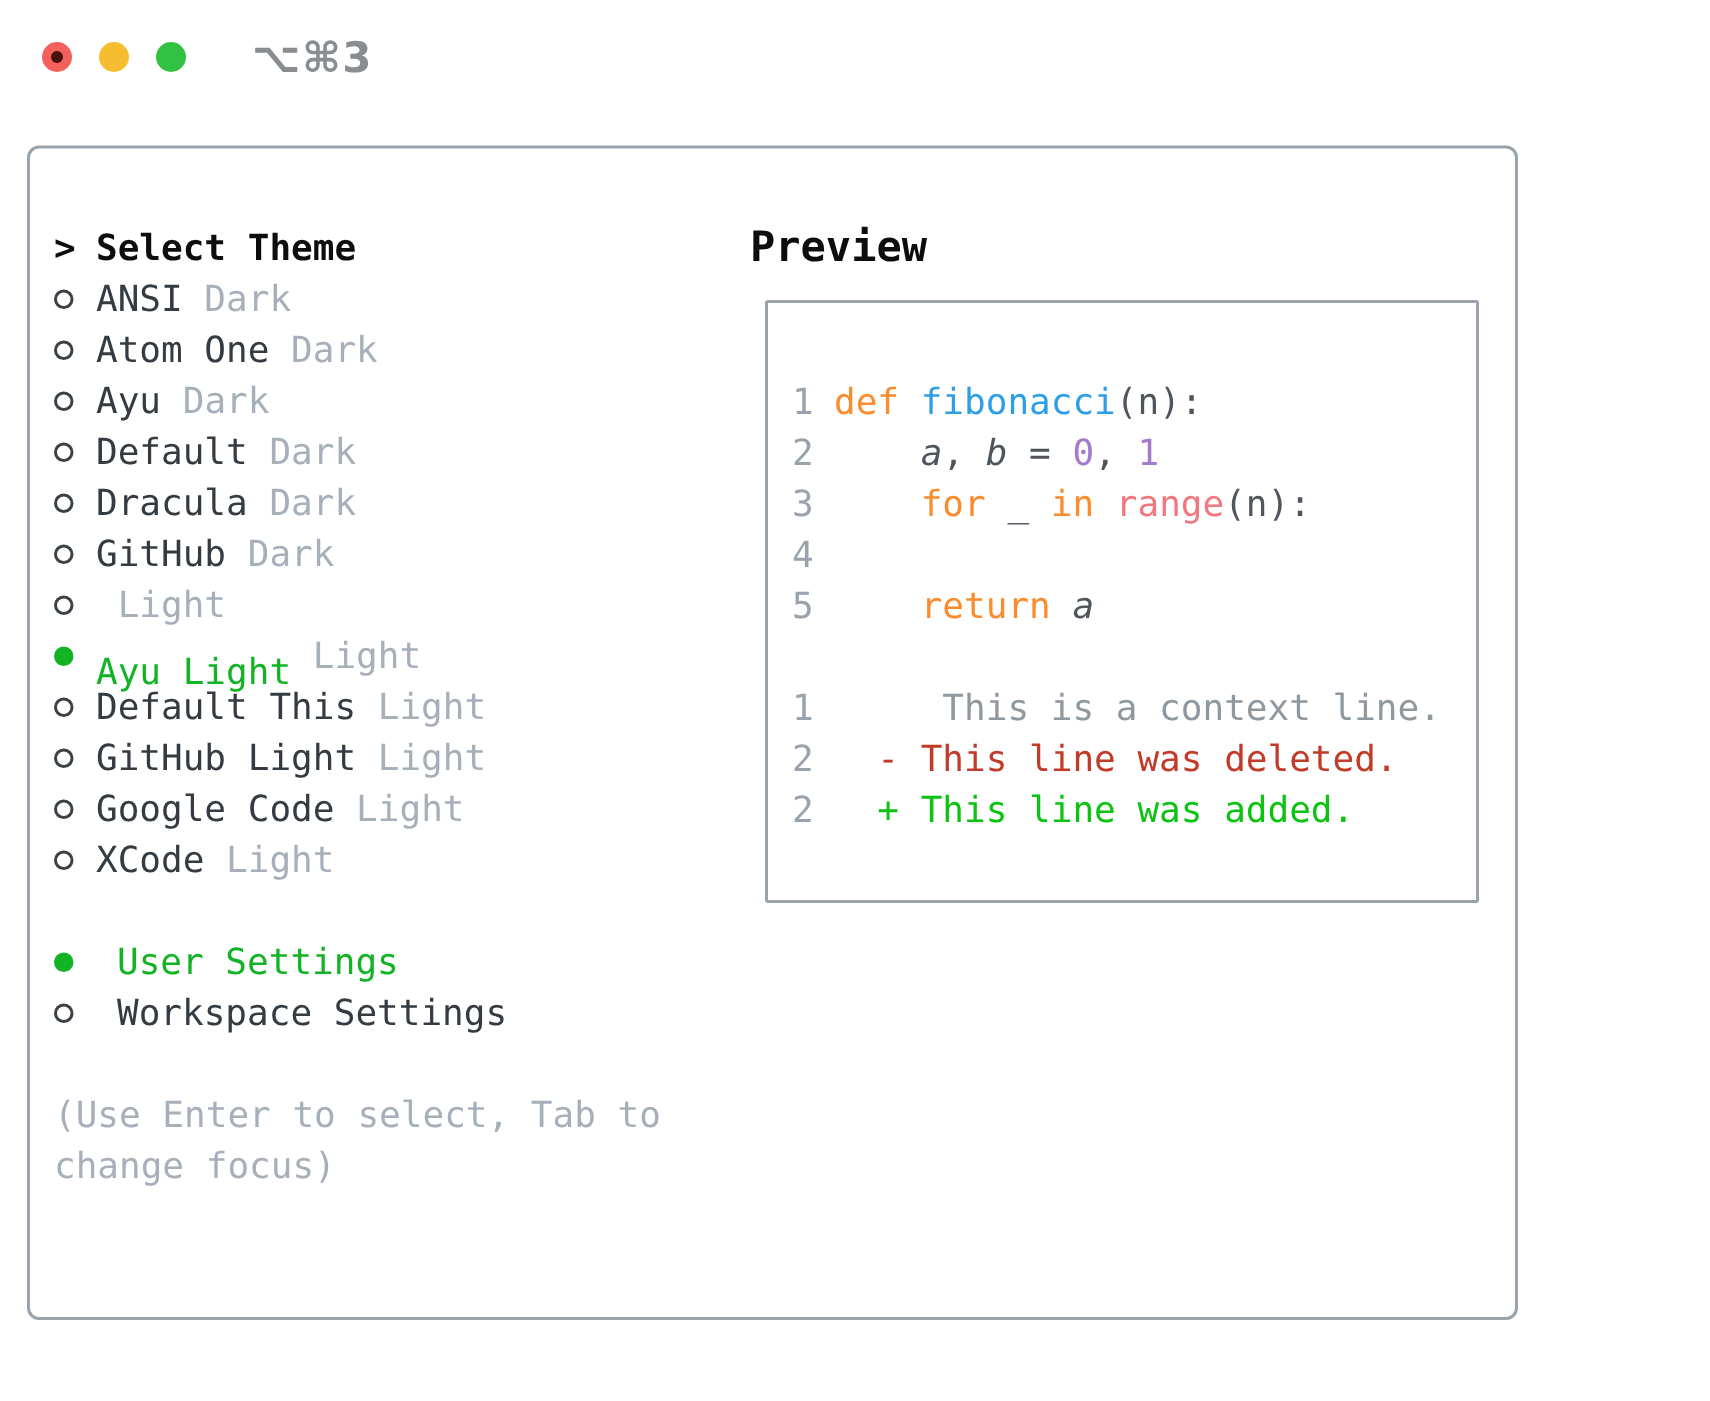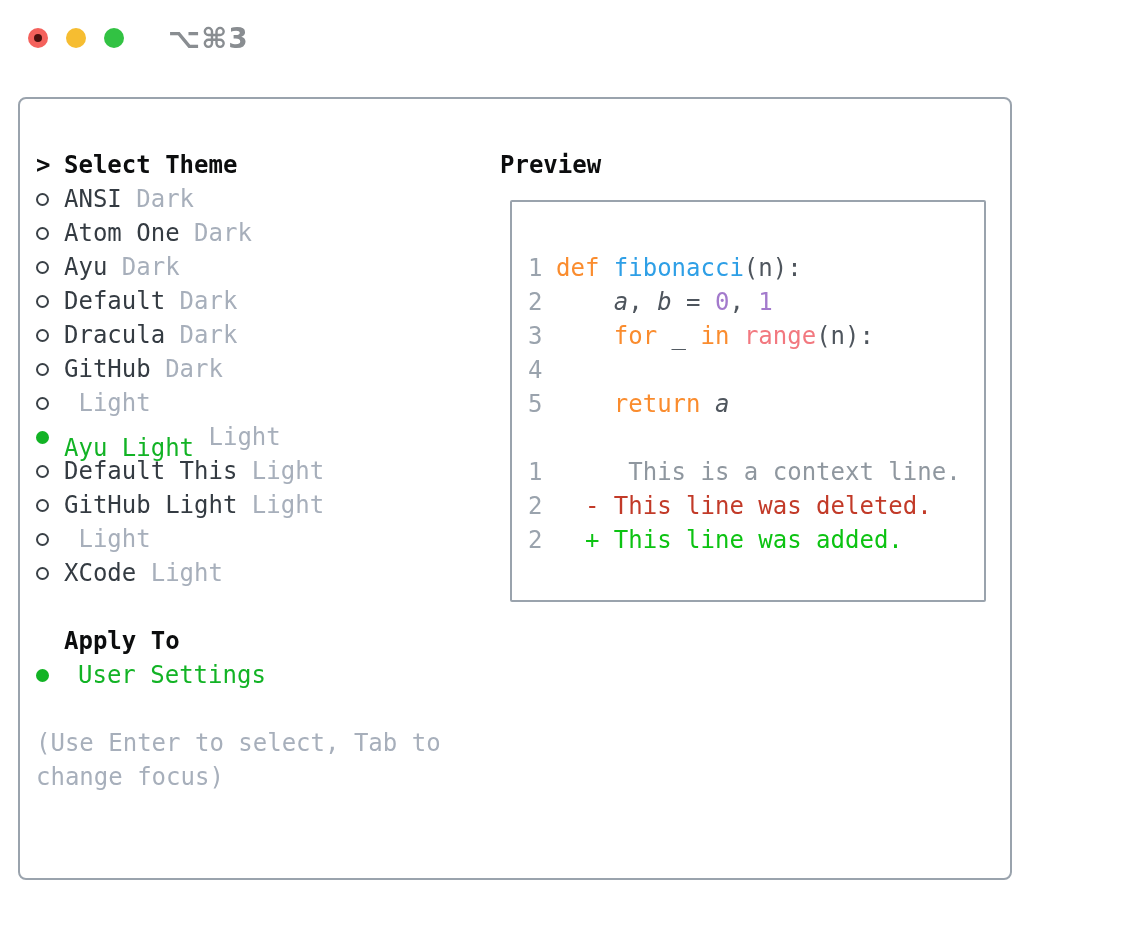--- a/index.html
+++ b/index.html
@@ -32,21 +32,21 @@
   .t-name { color:var(--c-item_text,#343b42); }
   .theme-row.sel .t-name { color:var(--c-select_green,#12b325);margin-top:21px; }
   .t-var { color:var(--c-muted,#a7afbb); }
   .opt-label { color:var(--c-item_text,#343b42);margin-left:14px; }
   .apply-row.sel .opt-label { color:var(--c-select_green,#12b325); }
   .spacer34 { height:34px; }
   .help { color:var(--c-muted,#a7afbb); white-space:normal; width:430px; }
 
   
   .preview-title { position:absolute; left:480px; top:49px; height:34px; line-height:34px;
-                   font-size:24px; font-weight:bold; color:var(--c-heading,#0c0d0e); }
+                   font-size:28px; font-weight:bold; color:var(--c-heading,#0c0d0e); }
   .preview-box { position:absolute; left:490px; top:101px; width:476px; height:402px;
                  border:2px solid var(--c-border,#9aa3ad); border-radius:2px;
                  padding-top:49px; padding-left:16px; background:#fff; }
   .pline { display:flex; height:34px; line-height:34px; font-size:24px; white-space:pre; }
   .gutter { flex:0 0 28px; color:var(--c-lineno,#9aa3ad); }
   .pcontent { white-space:pre; }
   .tk-fg   { color:var(--c-code_fg,#4e555d); }
   .tk-kw   { color:var(--c-keyword,#fa8c2e); }
   .tk-fn   { color:var(--c-function,#2e9fe6); }
   .tk-call { color:var(--c-call,#f2787f); }
@@ -83,32 +83,30 @@
           <div class="row theme-row"><span class="marker-col"><span class="radio"></span></span><span class="t-name">ANSI</span><span class="t-var"> Dark</span></div>
           <div class="row theme-row"><span class="marker-col"><span class="radio"></span></span><span class="t-name">Atom One</span><span class="t-var"> Dark</span></div>
           <div class="row theme-row"><span class="marker-col"><span class="radio"></span></span><span class="t-name">Ayu</span><span class="t-var"> Dark</span></div>
           <div class="row theme-row"><span class="marker-col"><span class="radio"></span></span><span class="t-name">Default</span><span class="t-var"> Dark</span></div>
           <div class="row theme-row"><span class="marker-col"><span class="radio"></span></span><span class="t-name">Dracula</span><span class="t-var"> Dark</span></div>
           <div class="row theme-row"><span class="marker-col"><span class="radio"></span></span><span class="t-name">GitHub</span><span class="t-var"> Dark</span></div>
           <div class="row theme-row"><span class="marker-col"><span class="radio"></span></span><span class="t-var"> Light</span></div>
           <div class="row theme-row sel"><span class="marker-col"><span class="radio sel"></span></span><span class="t-name">Ayu Light</span><span class="t-var"> Light</span></div>
           <div class="row theme-row"><span class="marker-col"><span class="radio"></span></span><span class="t-name">Default This</span><span class="t-var"> Light</span></div>
           <div class="row theme-row"><span class="marker-col"><span class="radio"></span></span><span class="t-name">GitHub Light</span><span class="t-var"> Light</span></div>
-          <div class="row theme-row"><span class="marker-col"><span class="radio"></span></span><span class="t-var"> Light</span></div>
+          <div class="row theme-row"><span class="marker-col"><span class="radio"></span></span><span class="t-name">Google Code</span><span class="t-var"> Light</span></div>
           <div class="row theme-row"><span class="marker-col"><span class="radio"></span></span><span class="t-name">XCode</span><span class="t-var"> Light</span></div>
         </div>
 
       <div class="spacer34"></div>
 
-      <div class="row">
-        <span class="marker-col"></span><span class="hdr">Apply To</span>
-      </div>
 
       <div>
           <div class="row apply-row sel"><span class="marker-col"><span class="radio sel"></span></span><span class="opt-label">User Settings</span></div>
+          <div class="row apply-row"><span class="marker-col"><span class="radio"></span></span><span class="opt-label">Workspace Settings</span></div>
         </div>
 
       <div class="spacer34"></div>
 
       <div class="help">(Use Enter to select, Tab to change focus)</div>
     </div>
 
     <div class="preview-title">Preview</div>
 
     <div class="preview-box">

